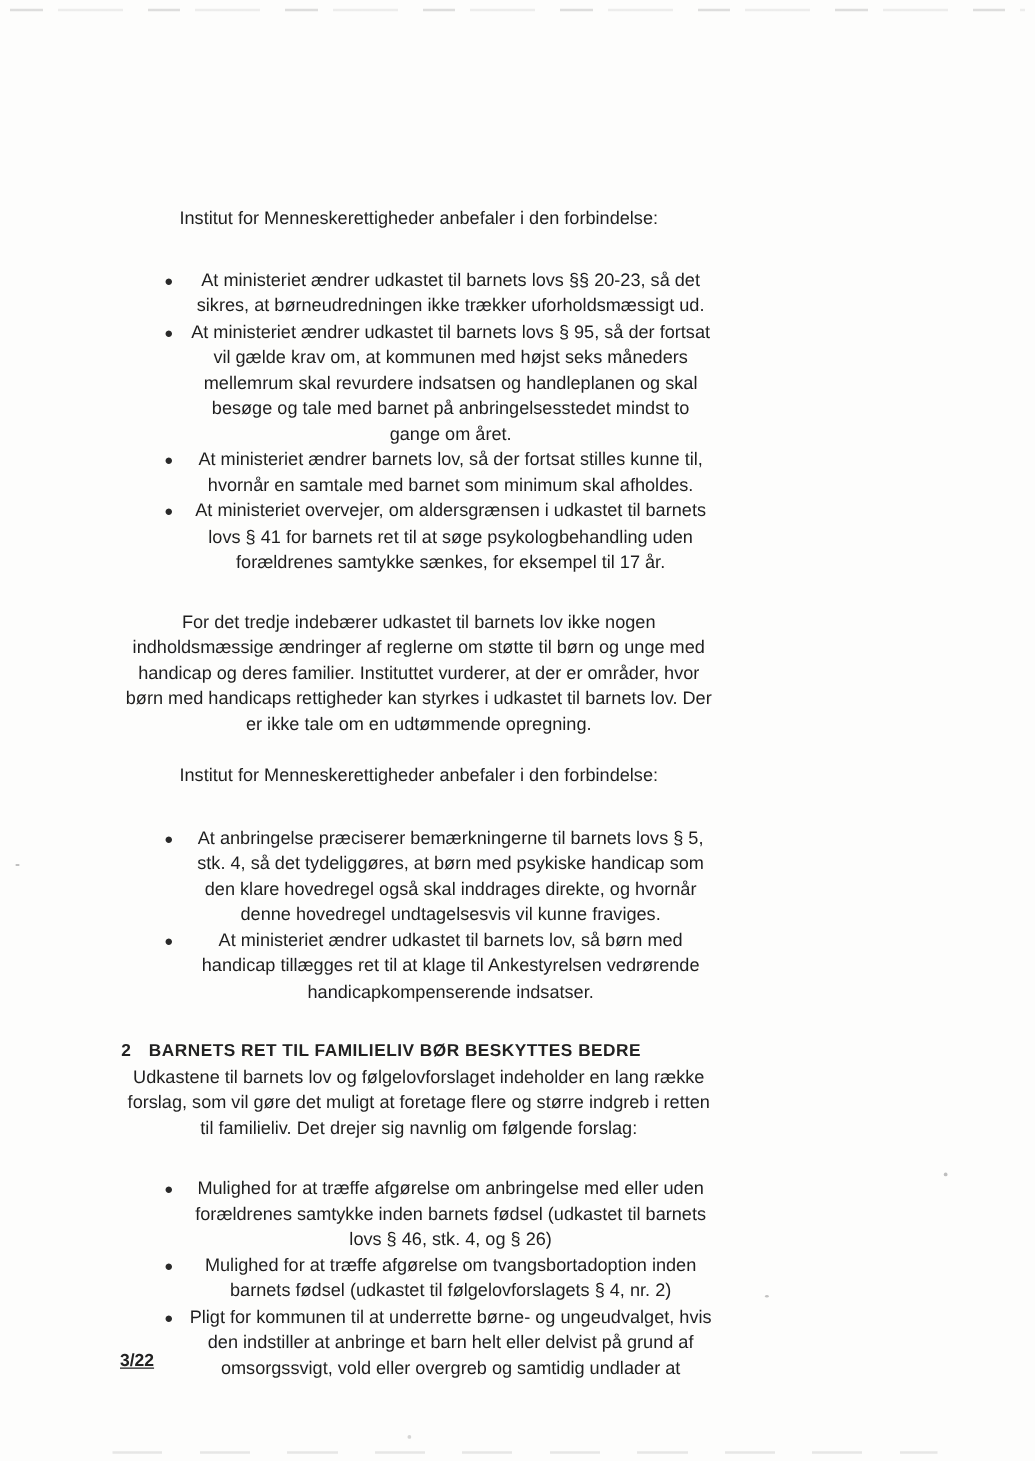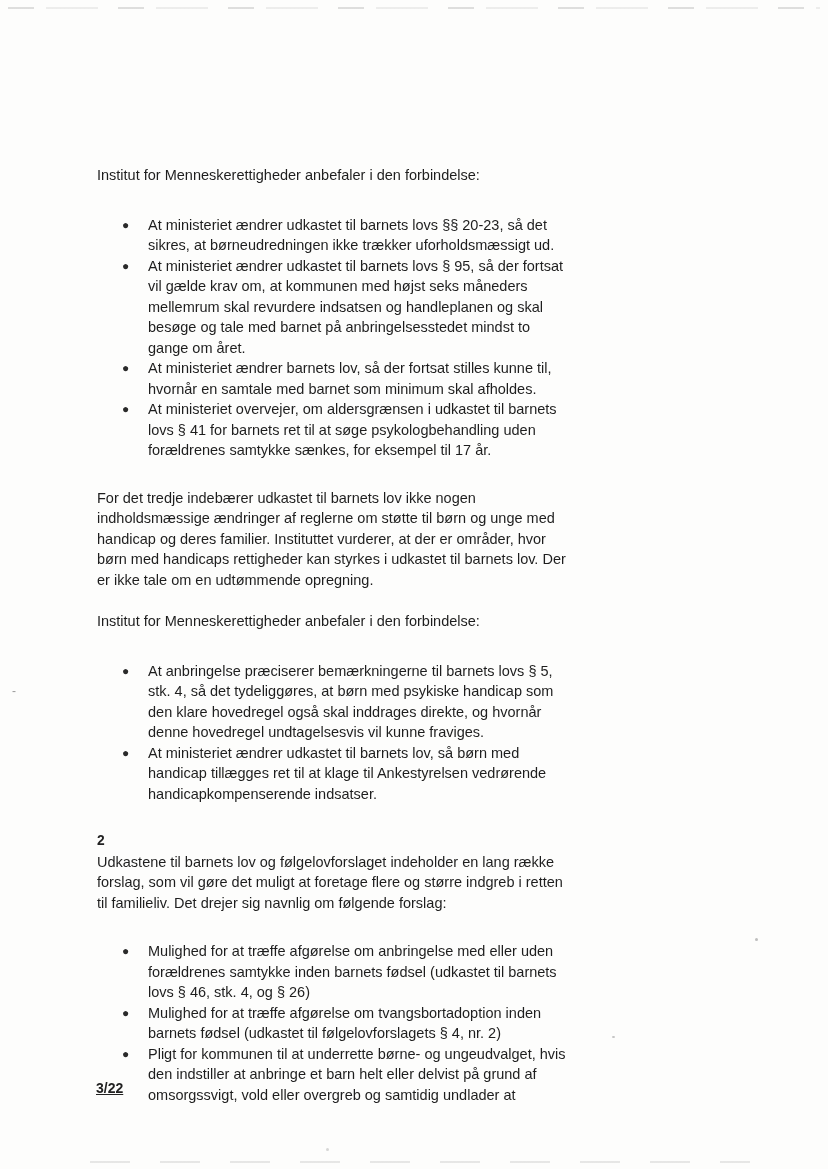--- a/index.html
+++ b/index.html
@@ -34,20 +34,21 @@
   .speck-2 { position: absolute; left: 612px; top: 1036px; width: 3px; height: 2px; background:#8a8a8a; border-radius:50%; opacity:.5; }
   .speck-3 { position: absolute; left: 326px; top: 1148px; width: 3px; height: 3px; background:#9a9a9a; border-radius:50%; opacity:.4; }
 
   .content {
     position: absolute;
     left: 97px;
     top: 165px;
     width: 476px;
     font-size: 14.5px;
     line-height: 20.5px;
+    text-align: center;
   }
 
   .intro { margin-bottom: 29px; }
 
   ul.bullets {
     list-style: none;
     padding-left: 25px;
     margin-bottom: 27px;
   }
   ul.bullets li {
@@ -128,20 +129,21 @@
       <span class="btxt">At anbringelse præciserer bemærkningerne til barnets lovs § 5, stk. 4, så det tydeliggøres, at børn med psykiske handicap som den klare hovedregel også skal inddrages direkte, og hvornår denne hovedregel undtagelsesvis vil kunne fraviges.</span>
     </li>
     <li>
       <span class="dot">●</span>
       <span class="btxt">At ministeriet ændrer udkastet til barnets lov, så børn med handicap tillægges ret til at klage til Ankestyrelsen vedrørende handicapkompenserende indsatser.</span>
     </li>
   </ul>
 
   <div class="heading">
     <span>2</span>
+    <span>BARNETS RET TIL FAMILIELIV BØR BESKYTTES BEDRE</span>
   </div>
 
   <p class="para-tight">Udkastene til barnets lov og følgelovforslaget indeholder en lang række forslag, som vil gøre det muligt at foretage flere og større indgreb i retten til familieliv. Det drejer sig navnlig om følgende forslag:</p>
 
   <ul class="bullets">
     <li>
       <span class="dot">●</span>
       <span class="btxt">Mulighed for at træffe afgørelse om anbringelse med eller uden forældrenes samtykke inden barnets fødsel (udkastet til barnets lovs § 46, stk. 4, og § 26)</span>
     </li>
     <li>

